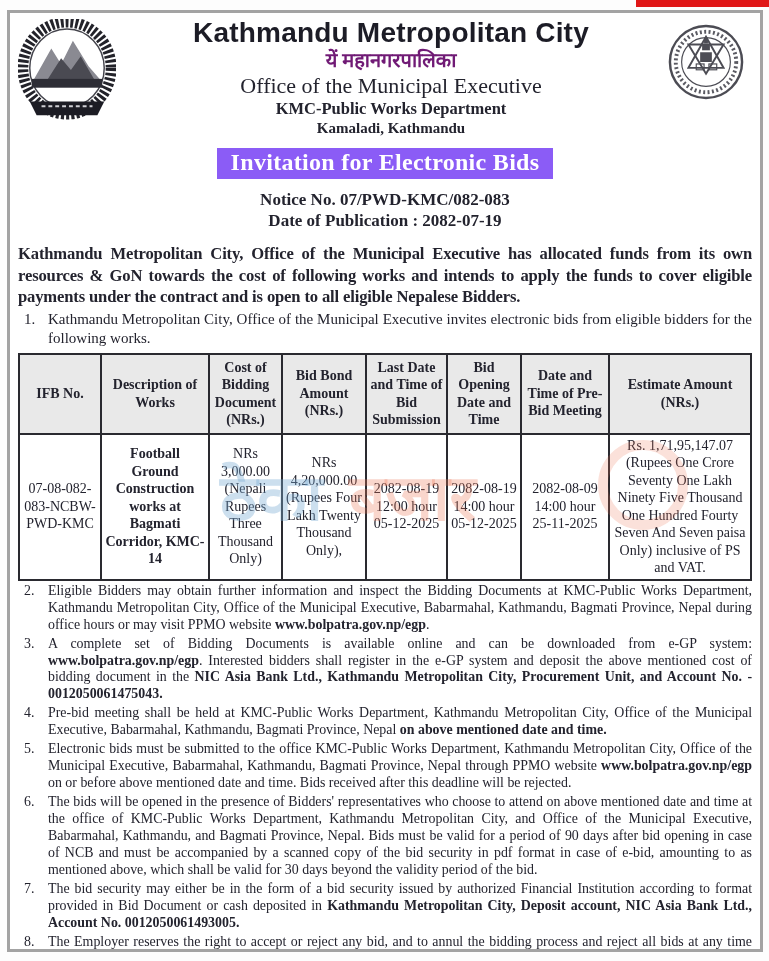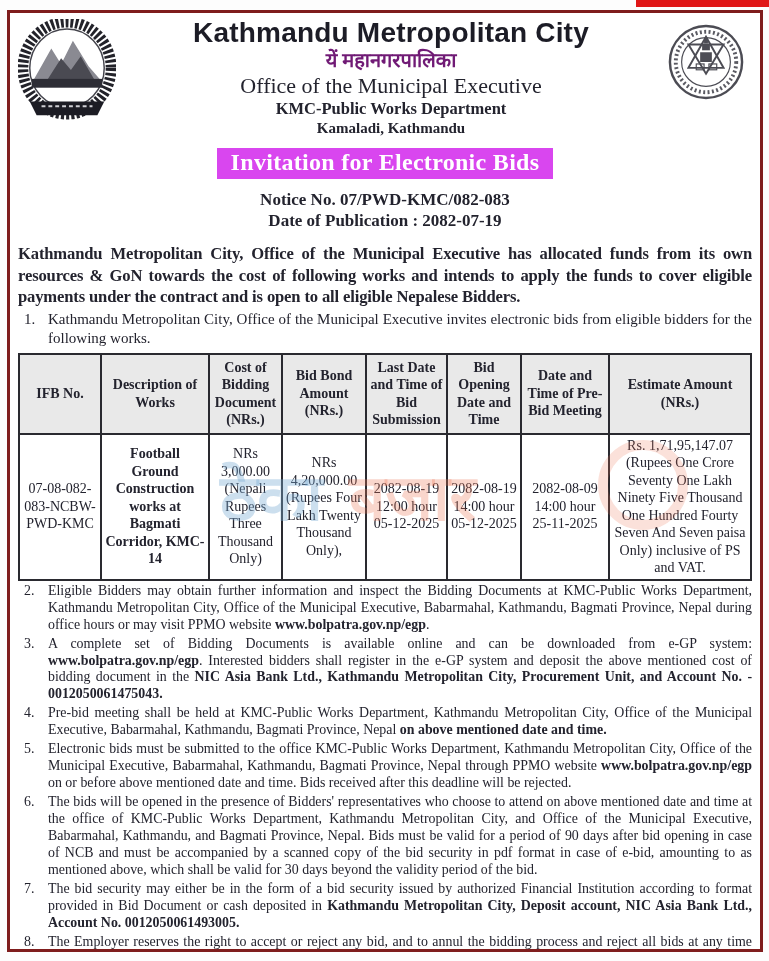--- a/index.html
+++ b/index.html
@@ -3,37 +3,37 @@
 <meta charset="utf-8">
 <style>
   html,body{margin:0;padding:0;}
   body{
     width:769px;height:961px;position:relative;background:#fdfdfd;
     font-family:"Liberation Serif",serif;color:#23232e;overflow:hidden;
   }
   .red-strip{position:absolute;top:0;left:636px;width:133px;height:7px;background:#e01717;}
   .frame{
     position:absolute;top:10px;left:7px;right:6px;bottom:9px;
-    border:3px solid #7f1d1d;background:#fff;padding:2px 8px 0 8px;
+    border:3px solid #a3a3a3;background:#fff;padding:2px 8px 0 8px;
     box-sizing:border-box;overflow:hidden;
   }
   
   .header{display:flex;align-items:flex-start;margin-top:2px;}
   .emblem-left{width:104px;flex:0 0 104px;padding-top:2px;}
   .seal-right{width:92px;flex:0 0 92px;display:flex;justify-content:center;padding-top:6px;}
   .head-center{flex:1;text-align:center;}
   .title{font-family:"Liberation Sans",sans-serif;font-weight:700;font-size:28px;line-height:31px;letter-spacing:.2px;color:#1c1c26;}
   .devanagari{font-weight:700;font-size:20px;line-height:25px;color:#701a75;}
   .office{font-weight:400;font-size:22px;line-height:26px;}
   .dept{font-weight:700;font-size:16.5px;line-height:20px;}
   .addr1{font-weight:700;font-size:15px;line-height:19px;}
   .addr2{font-weight:700;font-size:13px;line-height:16px;letter-spacing:-.2px;}
   
   .banner-wrap{text-align:center;margin-top:10px;}
-  .banner{display:inline-block;background:#d946ef;color:#fff;font-weight:700;font-size:24px;
+  .banner{display:inline-block;background:#8b5cf6;color:#fff;font-weight:700;font-size:24px;
     padding:1px 14px 3px 14px;letter-spacing:.3px;}
   .notice-line{font-weight:700;font-size:17px;text-align:center;margin-top:11px;line-height:20px;}
   .pub-line{font-weight:700;font-size:17px;text-align:center;line-height:21px;}
   
   .intro{font-weight:700;font-size:16.6px;line-height:1.3;text-align:justify;margin:12px 0 2px 0;letter-spacing:-.15px;}
   
   .item{display:grid;grid-template-columns:30px 1fr;font-size:13.9px;line-height:1.22;margin-top:2px;}
   .item .num{padding-left:6px;}
   .item .body{text-align:justify;}
   .item1 .item{font-size:15px;line-height:1.3;}

